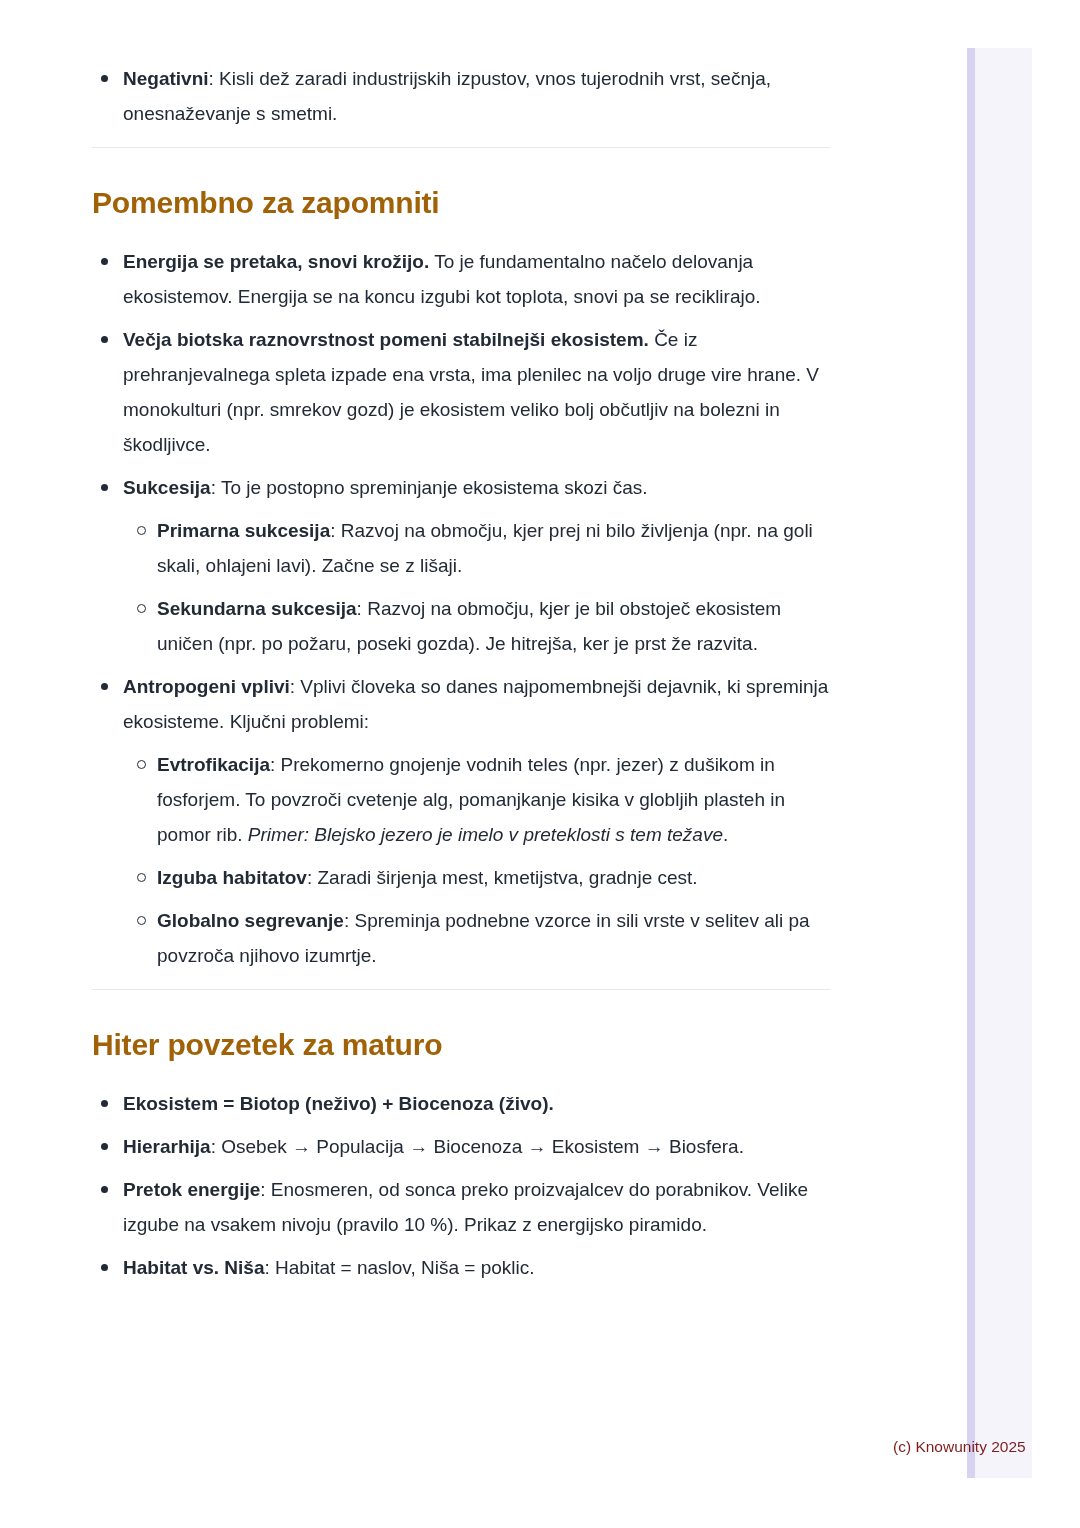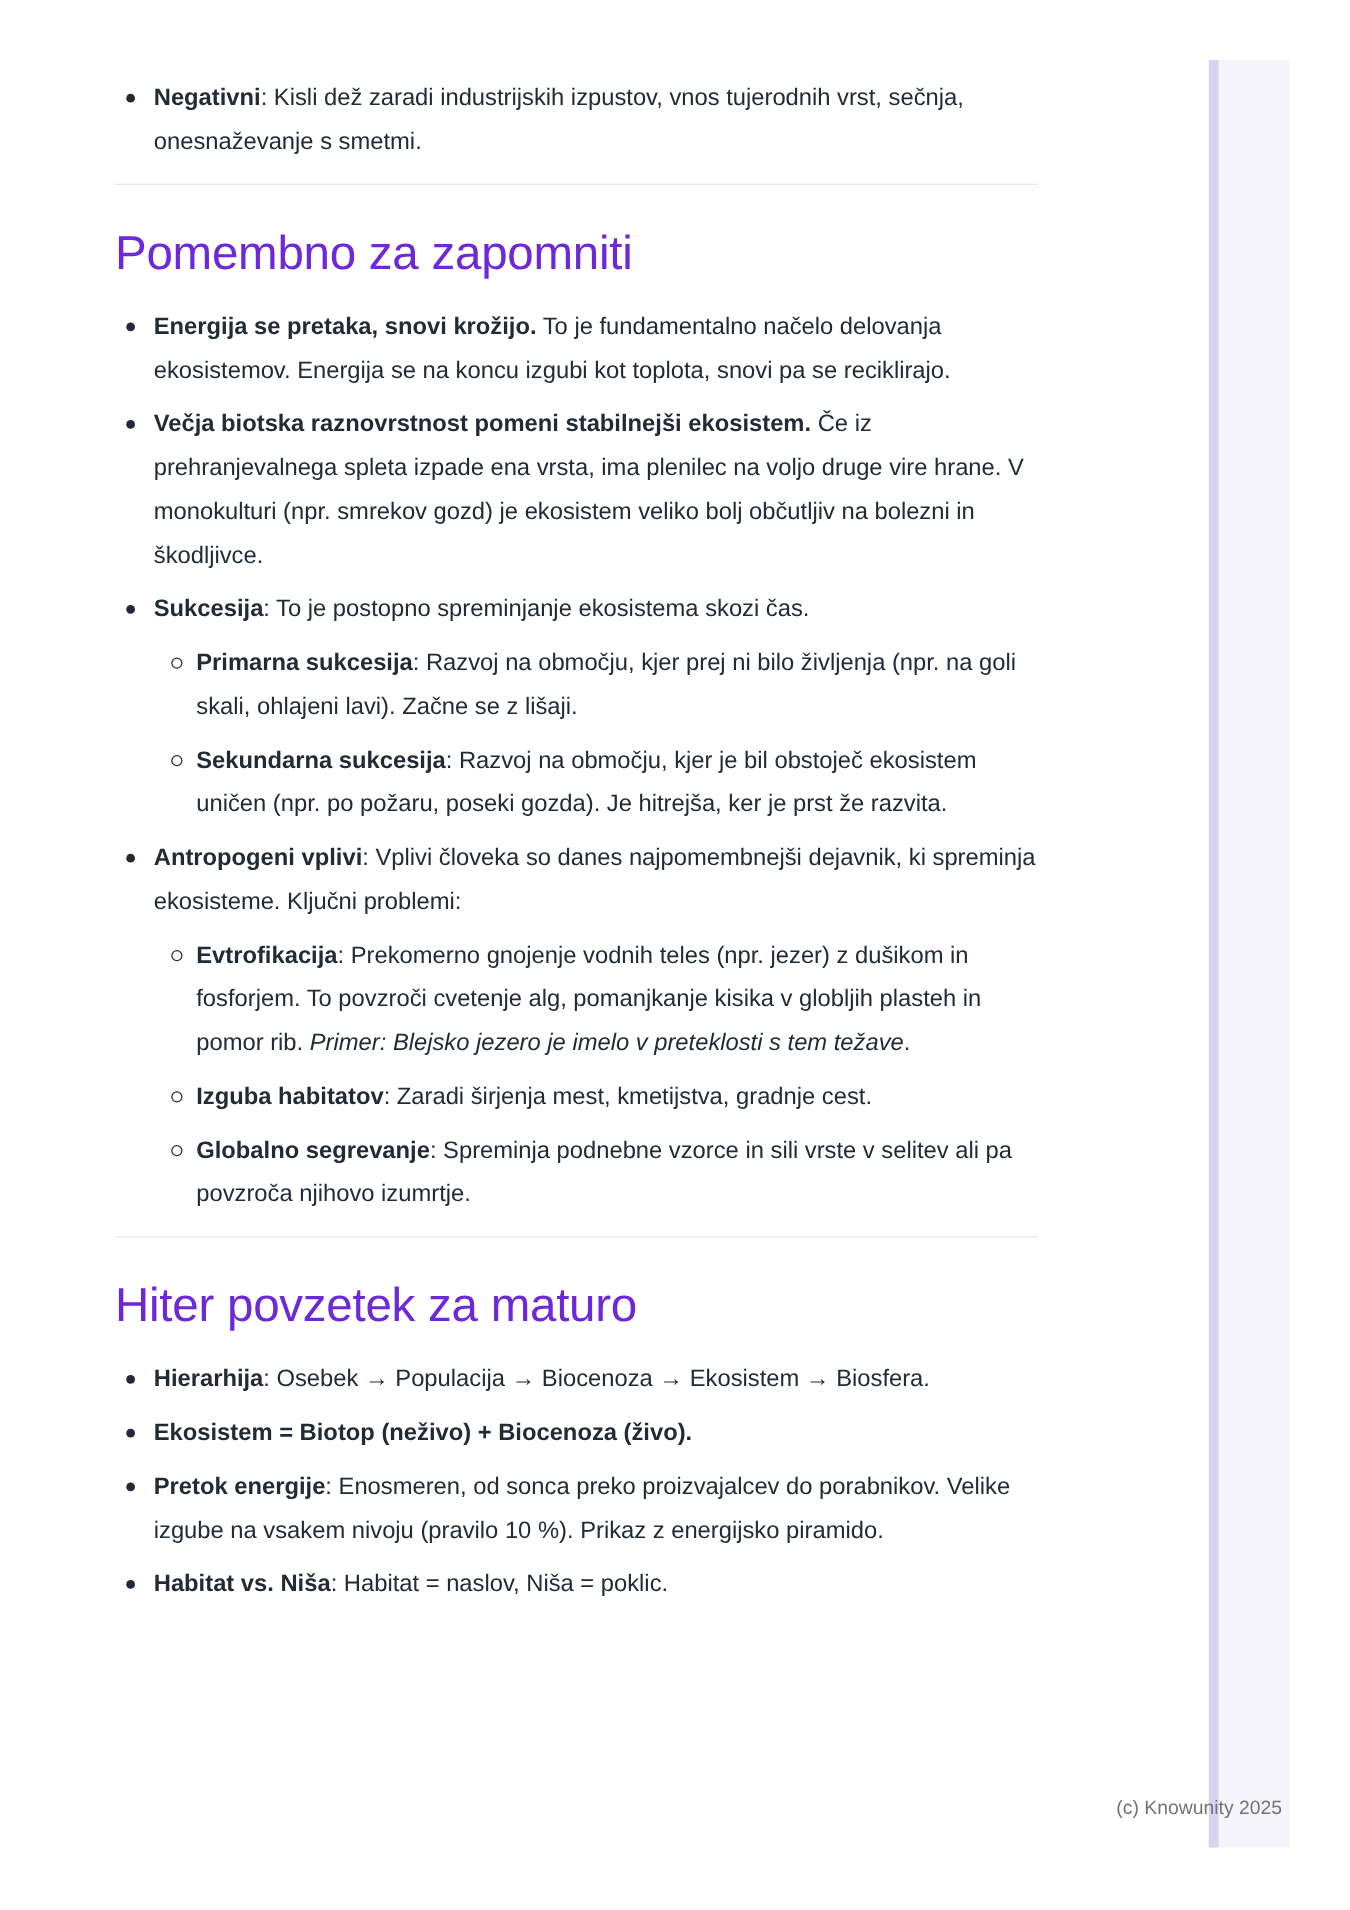--- a/index.html
+++ b/index.html
@@ -18,24 +18,24 @@
     width: 740px;
     padding-top: 61px;
   }
   .divider {
     border: none;
     border-top: 1px solid #e8e8ea;
     margin-top: 16px;
     width: 738px;
   }
   .section-heading {
-    font-size: 38px;
+    font-size: 30px;
     line-height: 38px;
-    font-weight: 400;
-    color: #6d28d9;
+    font-weight: 700;
+    color: #a16207;
     margin: 36px 0 22px 0;
     letter-spacing: -0.2px;
   }
   .list { width: 100%; }
   .li {
     display: flex;
     align-items: flex-start;
     font-size: 19px;
     line-height: 35px;
     margin-bottom: 8px;
@@ -70,21 +70,21 @@
     position: absolute;
     left: 975px; top: 48px;
     width: 57px; height: 1430px;
     background: #f6f4fb;
   }
   .footer-credit {
     position: absolute;
     left: 893px; top: 1437px;
     font-size: 15.5px;
     line-height: 20px;
-    color: #737373;
+    color: #7f1d1d;
     z-index: 2;
     white-space: nowrap;
   }
 </style>
 </head>
 <body>
 
 <div class="edge-accent-line"></div>
 <div class="edge-accent-fill"></div>
 
@@ -155,27 +155,27 @@
         <span class="text"><strong>Globalno segrevanje</strong>: Spreminja podnebne vzorce in sili vrste v selitev ali pa povzroča njihovo izumrtje.</span>
       </div>
     </div>
     <hr class="divider">
     <h2 class="section-heading">Hiter povzetek za maturo</h2>
     <div class="list">
       <div class="li li1">
         <span class="marker">
           <i class="dot"></i>
         </span>
-        <span class="text"><strong>Hierarhija</strong>: Osebek → Populacija → Biocenoza → Ekosistem → Biosfera.</span>
+        <span class="text"><strong>Ekosistem = Biotop (neživo) + Biocenoza (živo).</strong></span>
       </div>
       <div class="li li1">
         <span class="marker">
           <i class="dot"></i>
         </span>
-        <span class="text"><strong>Ekosistem = Biotop (neživo) + Biocenoza (živo).</strong></span>
+        <span class="text"><strong>Hierarhija</strong>: Osebek → Populacija → Biocenoza → Ekosistem → Biosfera.</span>
       </div>
       <div class="li li1">
         <span class="marker">
           <i class="dot"></i>
         </span>
         <span class="text"><strong>Pretok energije</strong>: Enosmeren, od sonca preko proizvajalcev do porabnikov. Velike izgube na vsakem nivoju (pravilo 10 %). Prikaz z energijsko piramido.</span>
       </div>
       <div class="li li1">
         <span class="marker">
           <i class="dot"></i>

